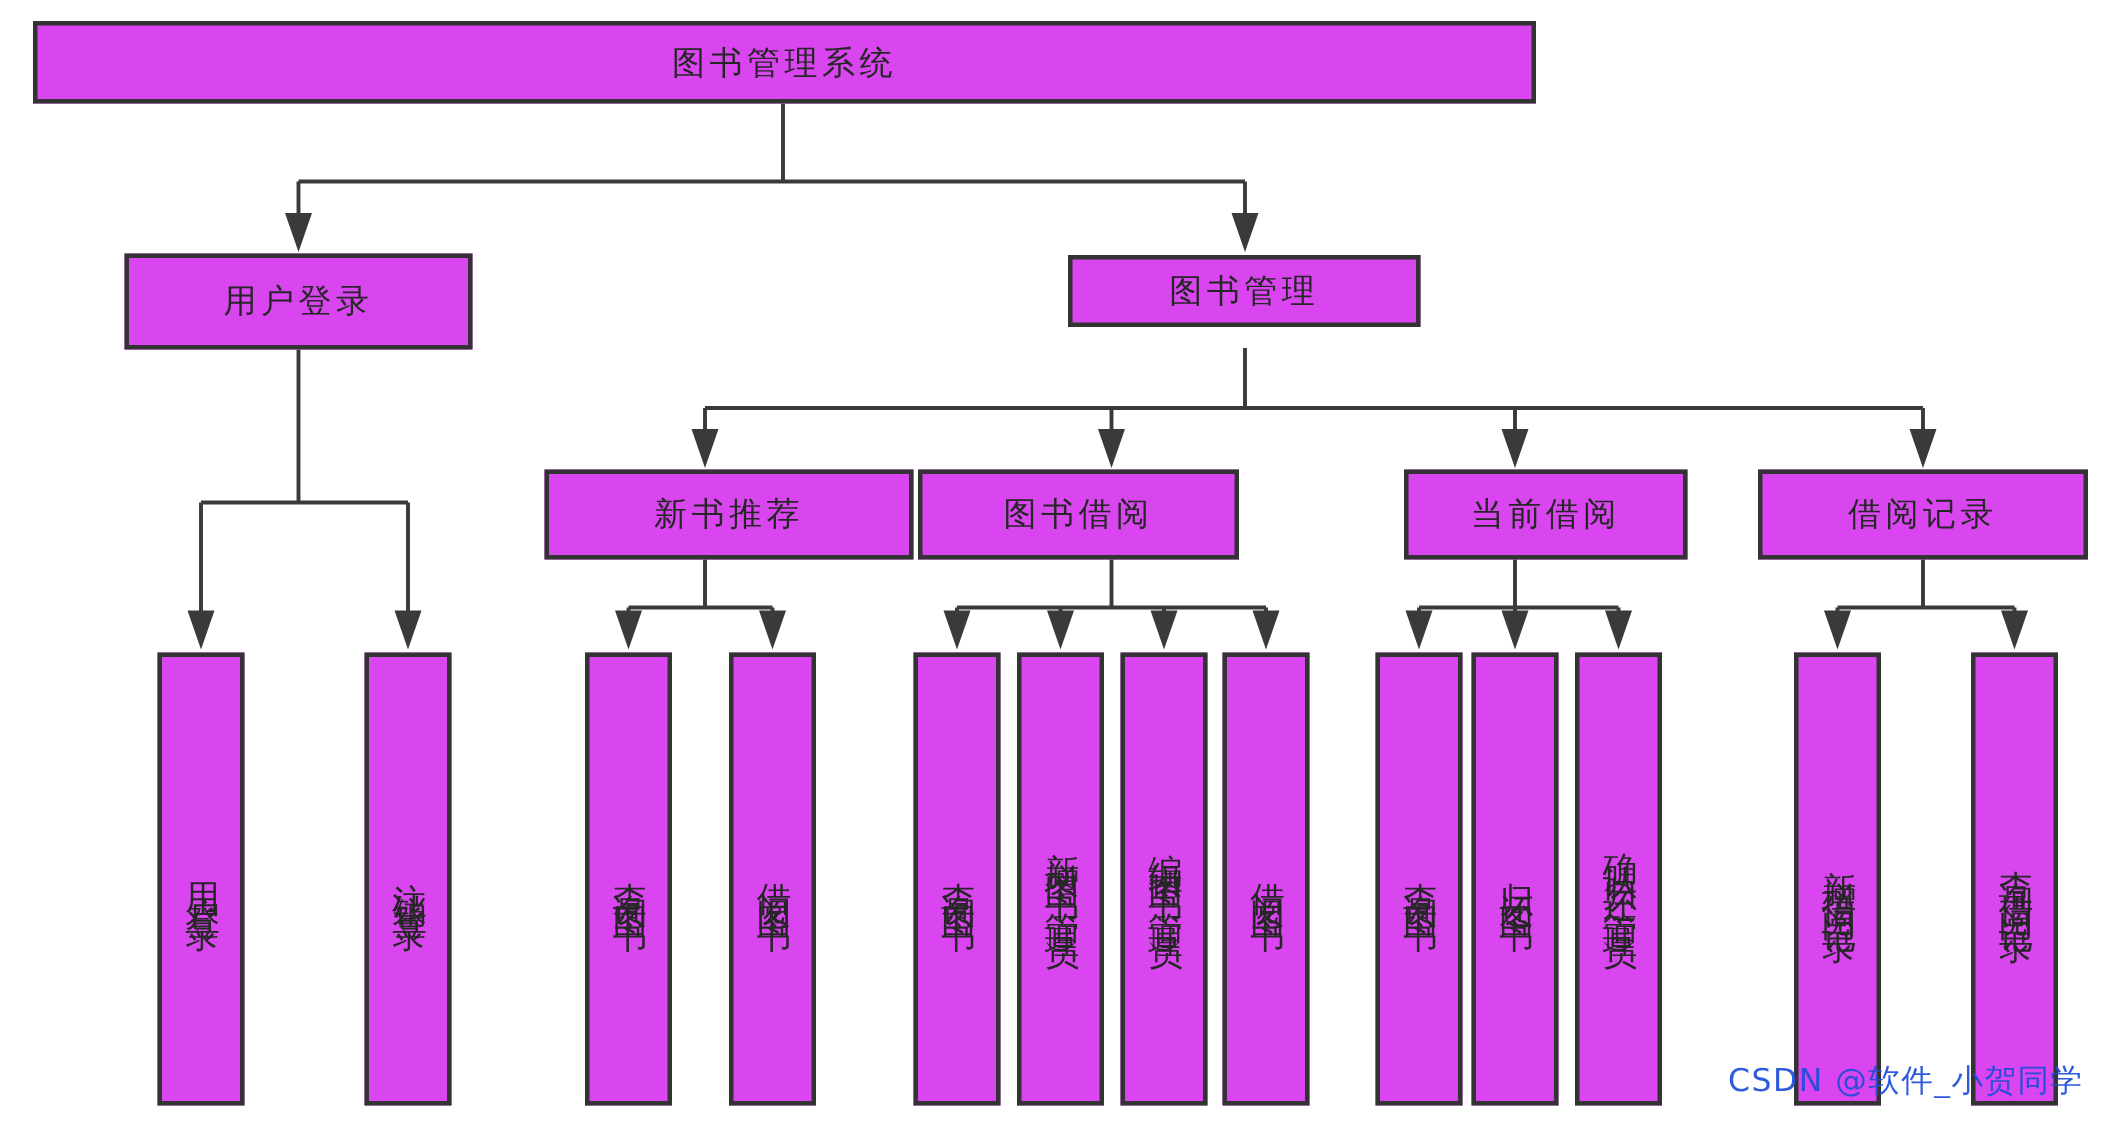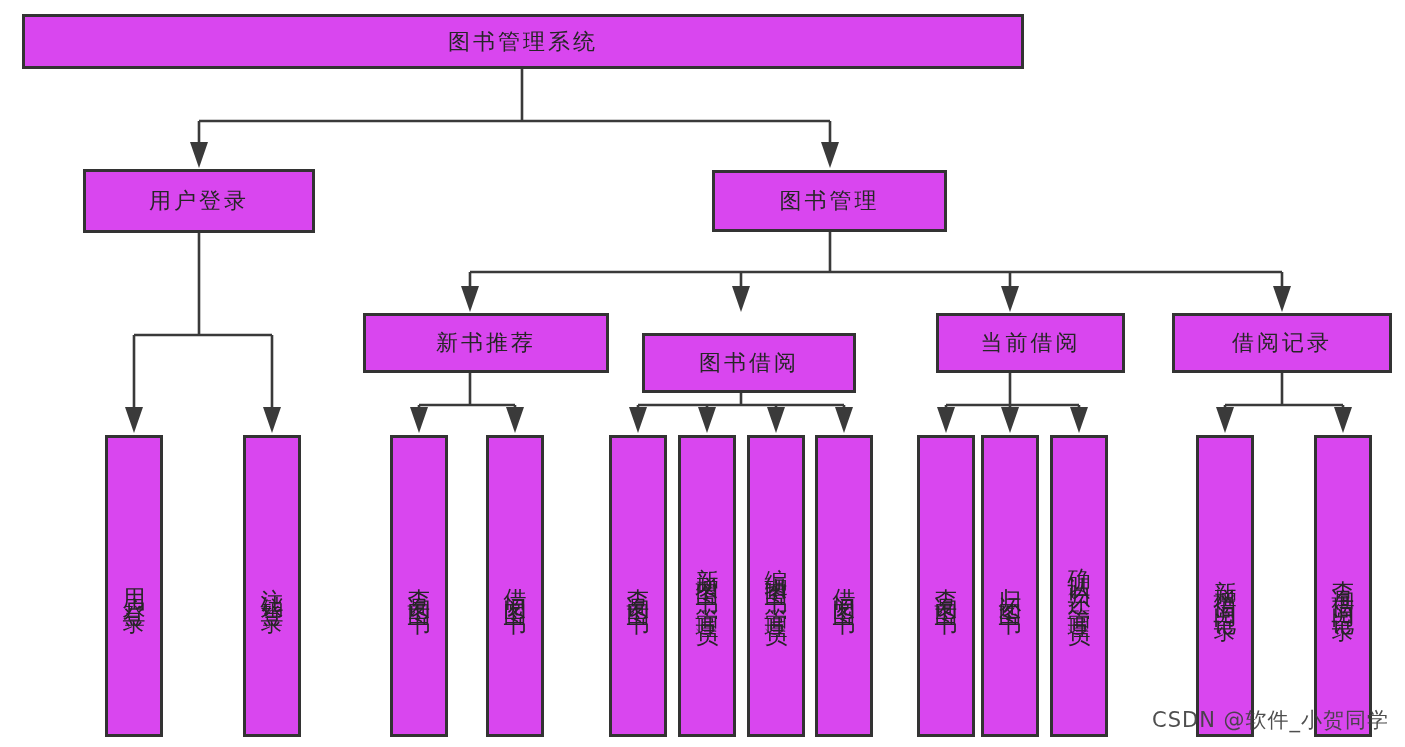--- a/index.html
+++ b/index.html
@@ -36,24 +36,24 @@
     justify-content: center;
     color: #262626;
   }
   .hnode {
     font-size: 22px;
     letter-spacing: 3px;
     white-space: nowrap;
   }
   .root-node  { left: 22px;  top: 14px;  width: 1002px; height: 55px; }
   .login-node { left: 83px;  top: 169px; width: 232px;  height: 64px; }
-  .mgmt-node  { left: 712px; top: 170px; width: 235px;  height: 62px; }
+  .mgmt-node  { left: 712px; top: 170px; width: 235px;  height: 48px; }
   .sec { top: 313px; height: 60px; }
   .sec-0 { left: 363px;  width: 246px; }
-  .sec-1 { left: 642px;  width: 214px; margin-top: 20px; }
+  .sec-1 { left: 612px;  width: 214px; }
   .sec-2 { left: 936px;  width: 189px; font-family: Liberation Mono, monospace; }
   .sec-3 { left: 1172px; width: 220px; }
   .leaf {
     top: 435px;
     width: 58px;
     height: 302px;
   }
   .vtext {
     writing-mode: vertical-rl;
     text-orientation: mixed;
@@ -74,21 +74,21 @@
   .leaf-9  { left: 981px;  }
   .leaf-10 { left: 1050px; }
   .leaf-11 { left: 1196px; }
   .leaf-12 { left: 1314px; }
   .watermark {
     position: absolute;
     left: 1152px;
     top: 706px;
     font-size: 21px;
     letter-spacing: 1px;
-    color: #404040;
+    color: #1d4ed8;
     opacity: 0.92;
     white-space: nowrap;
   }
 </style>
 </head>
 <body>
 
 <div class="stage">
 
   <svg class="wires" viewBox="0 0 1405 747" xmlns="http://www.w3.org/2000/svg">

